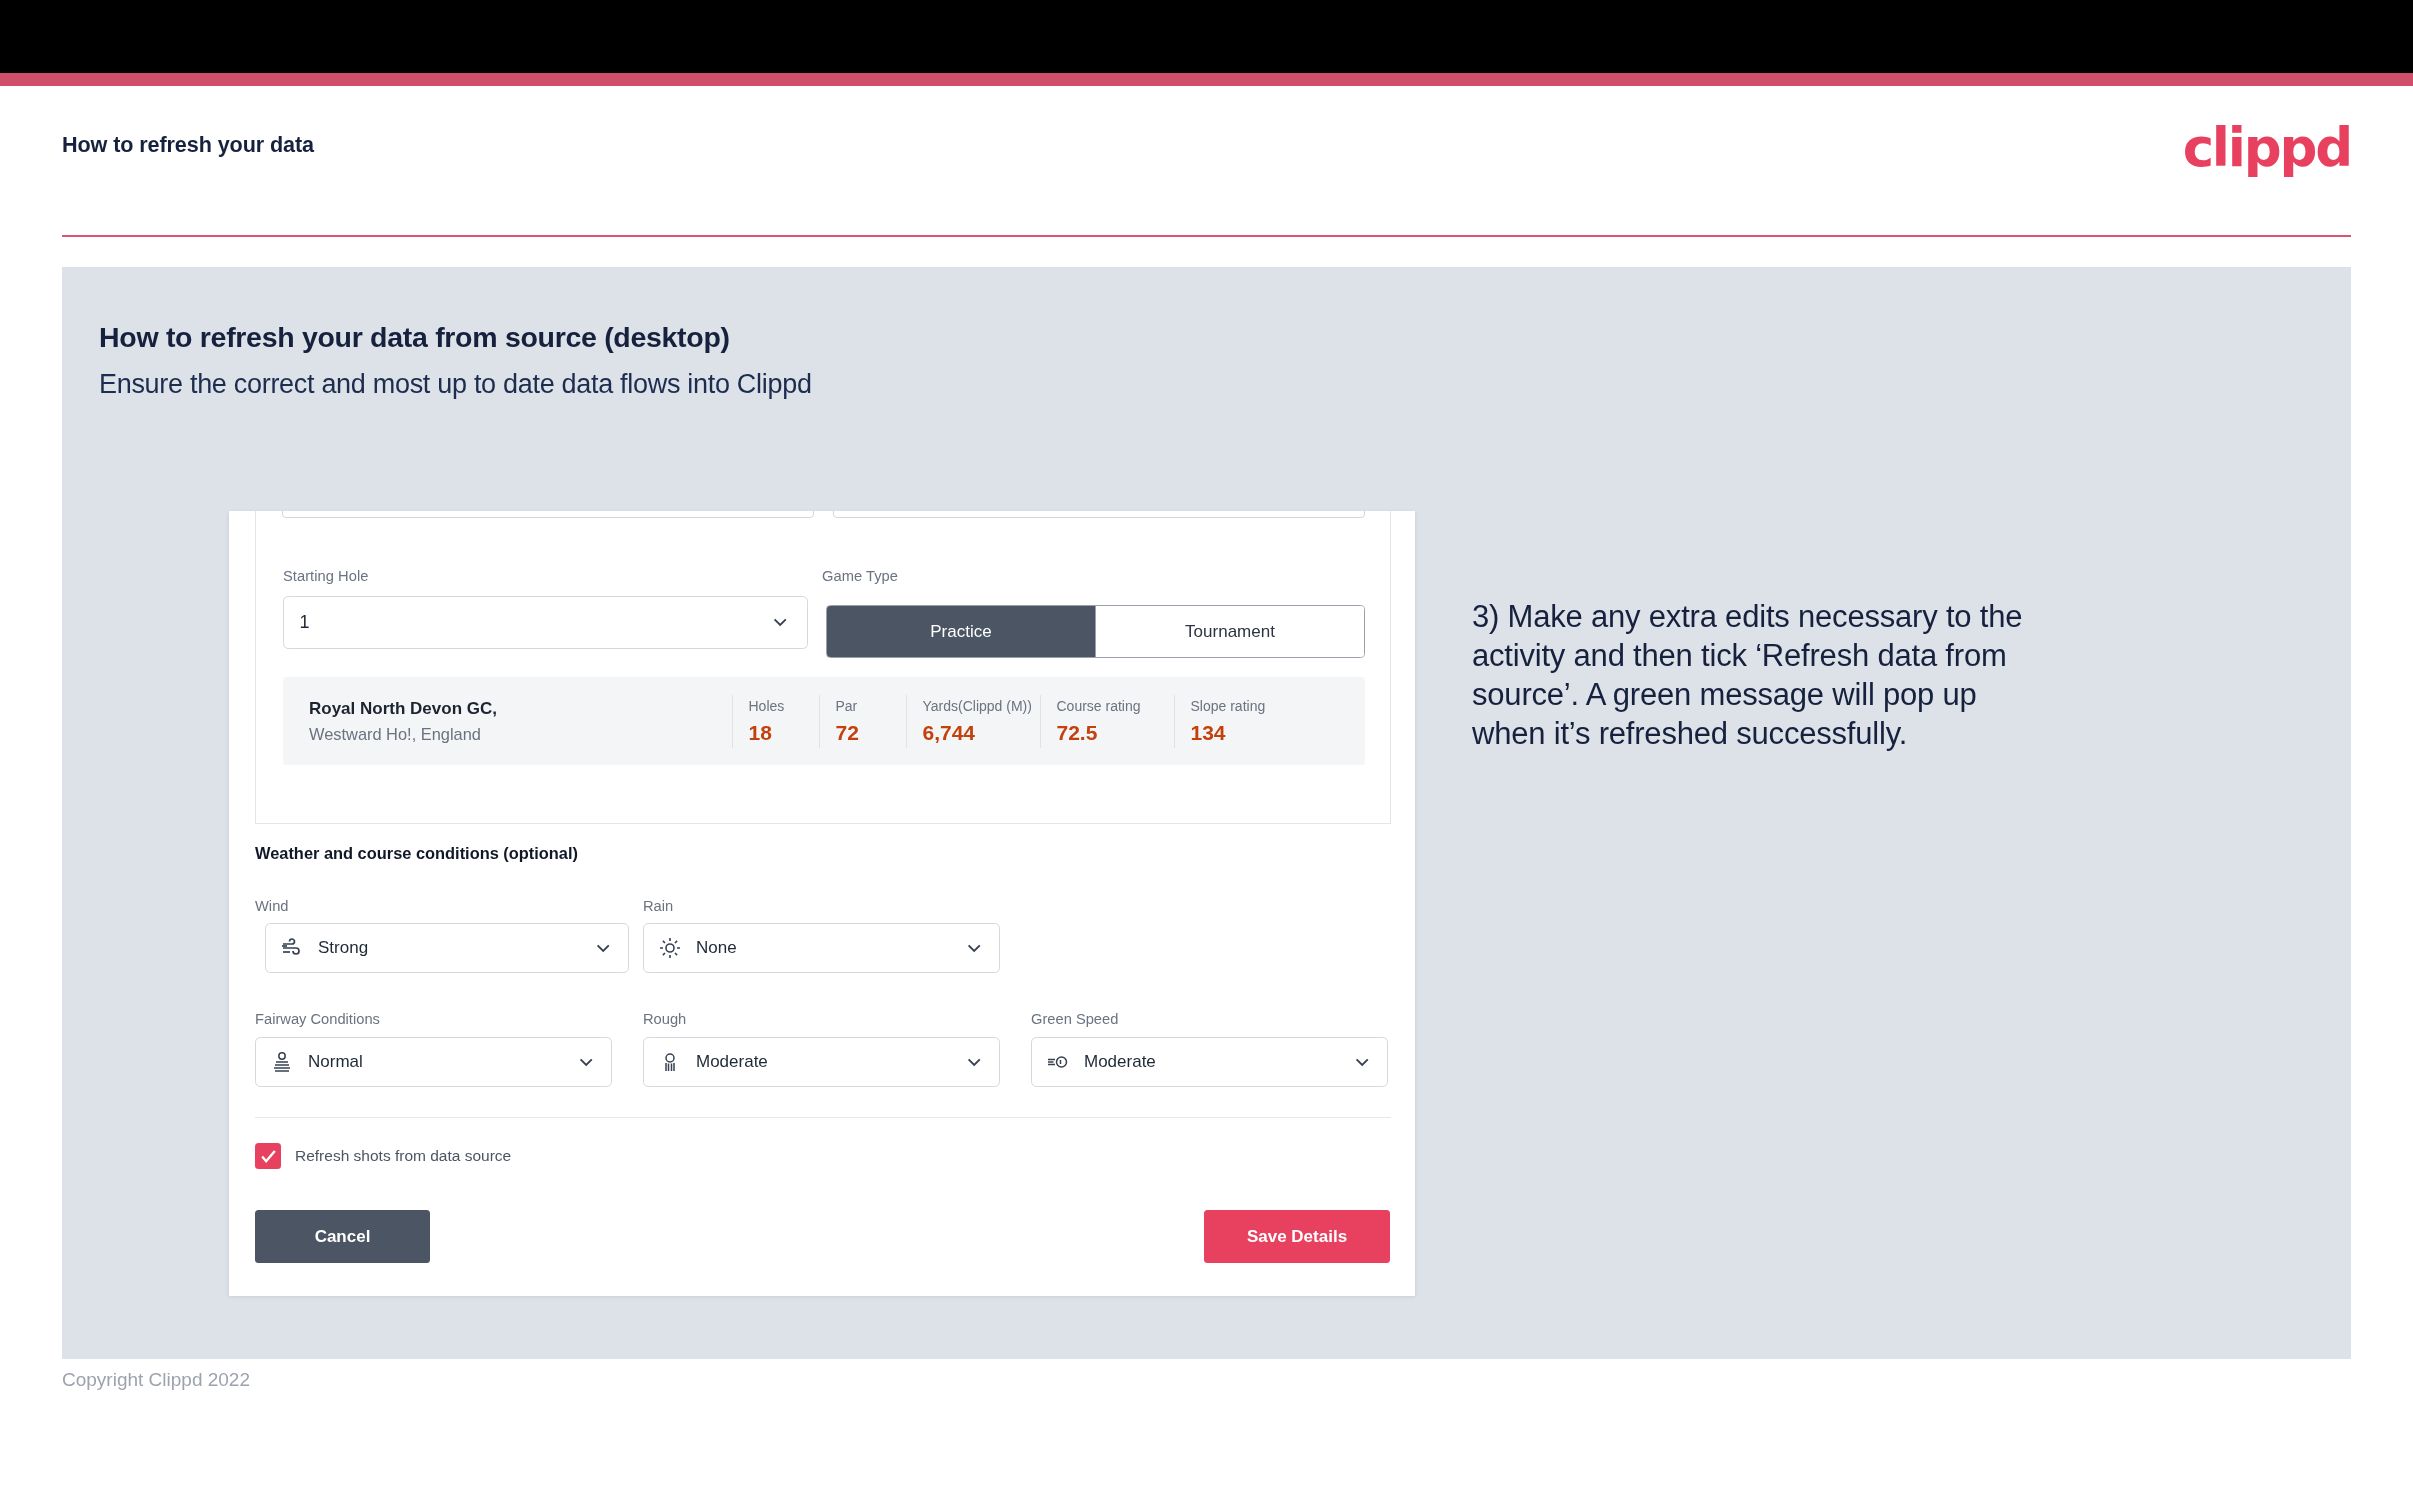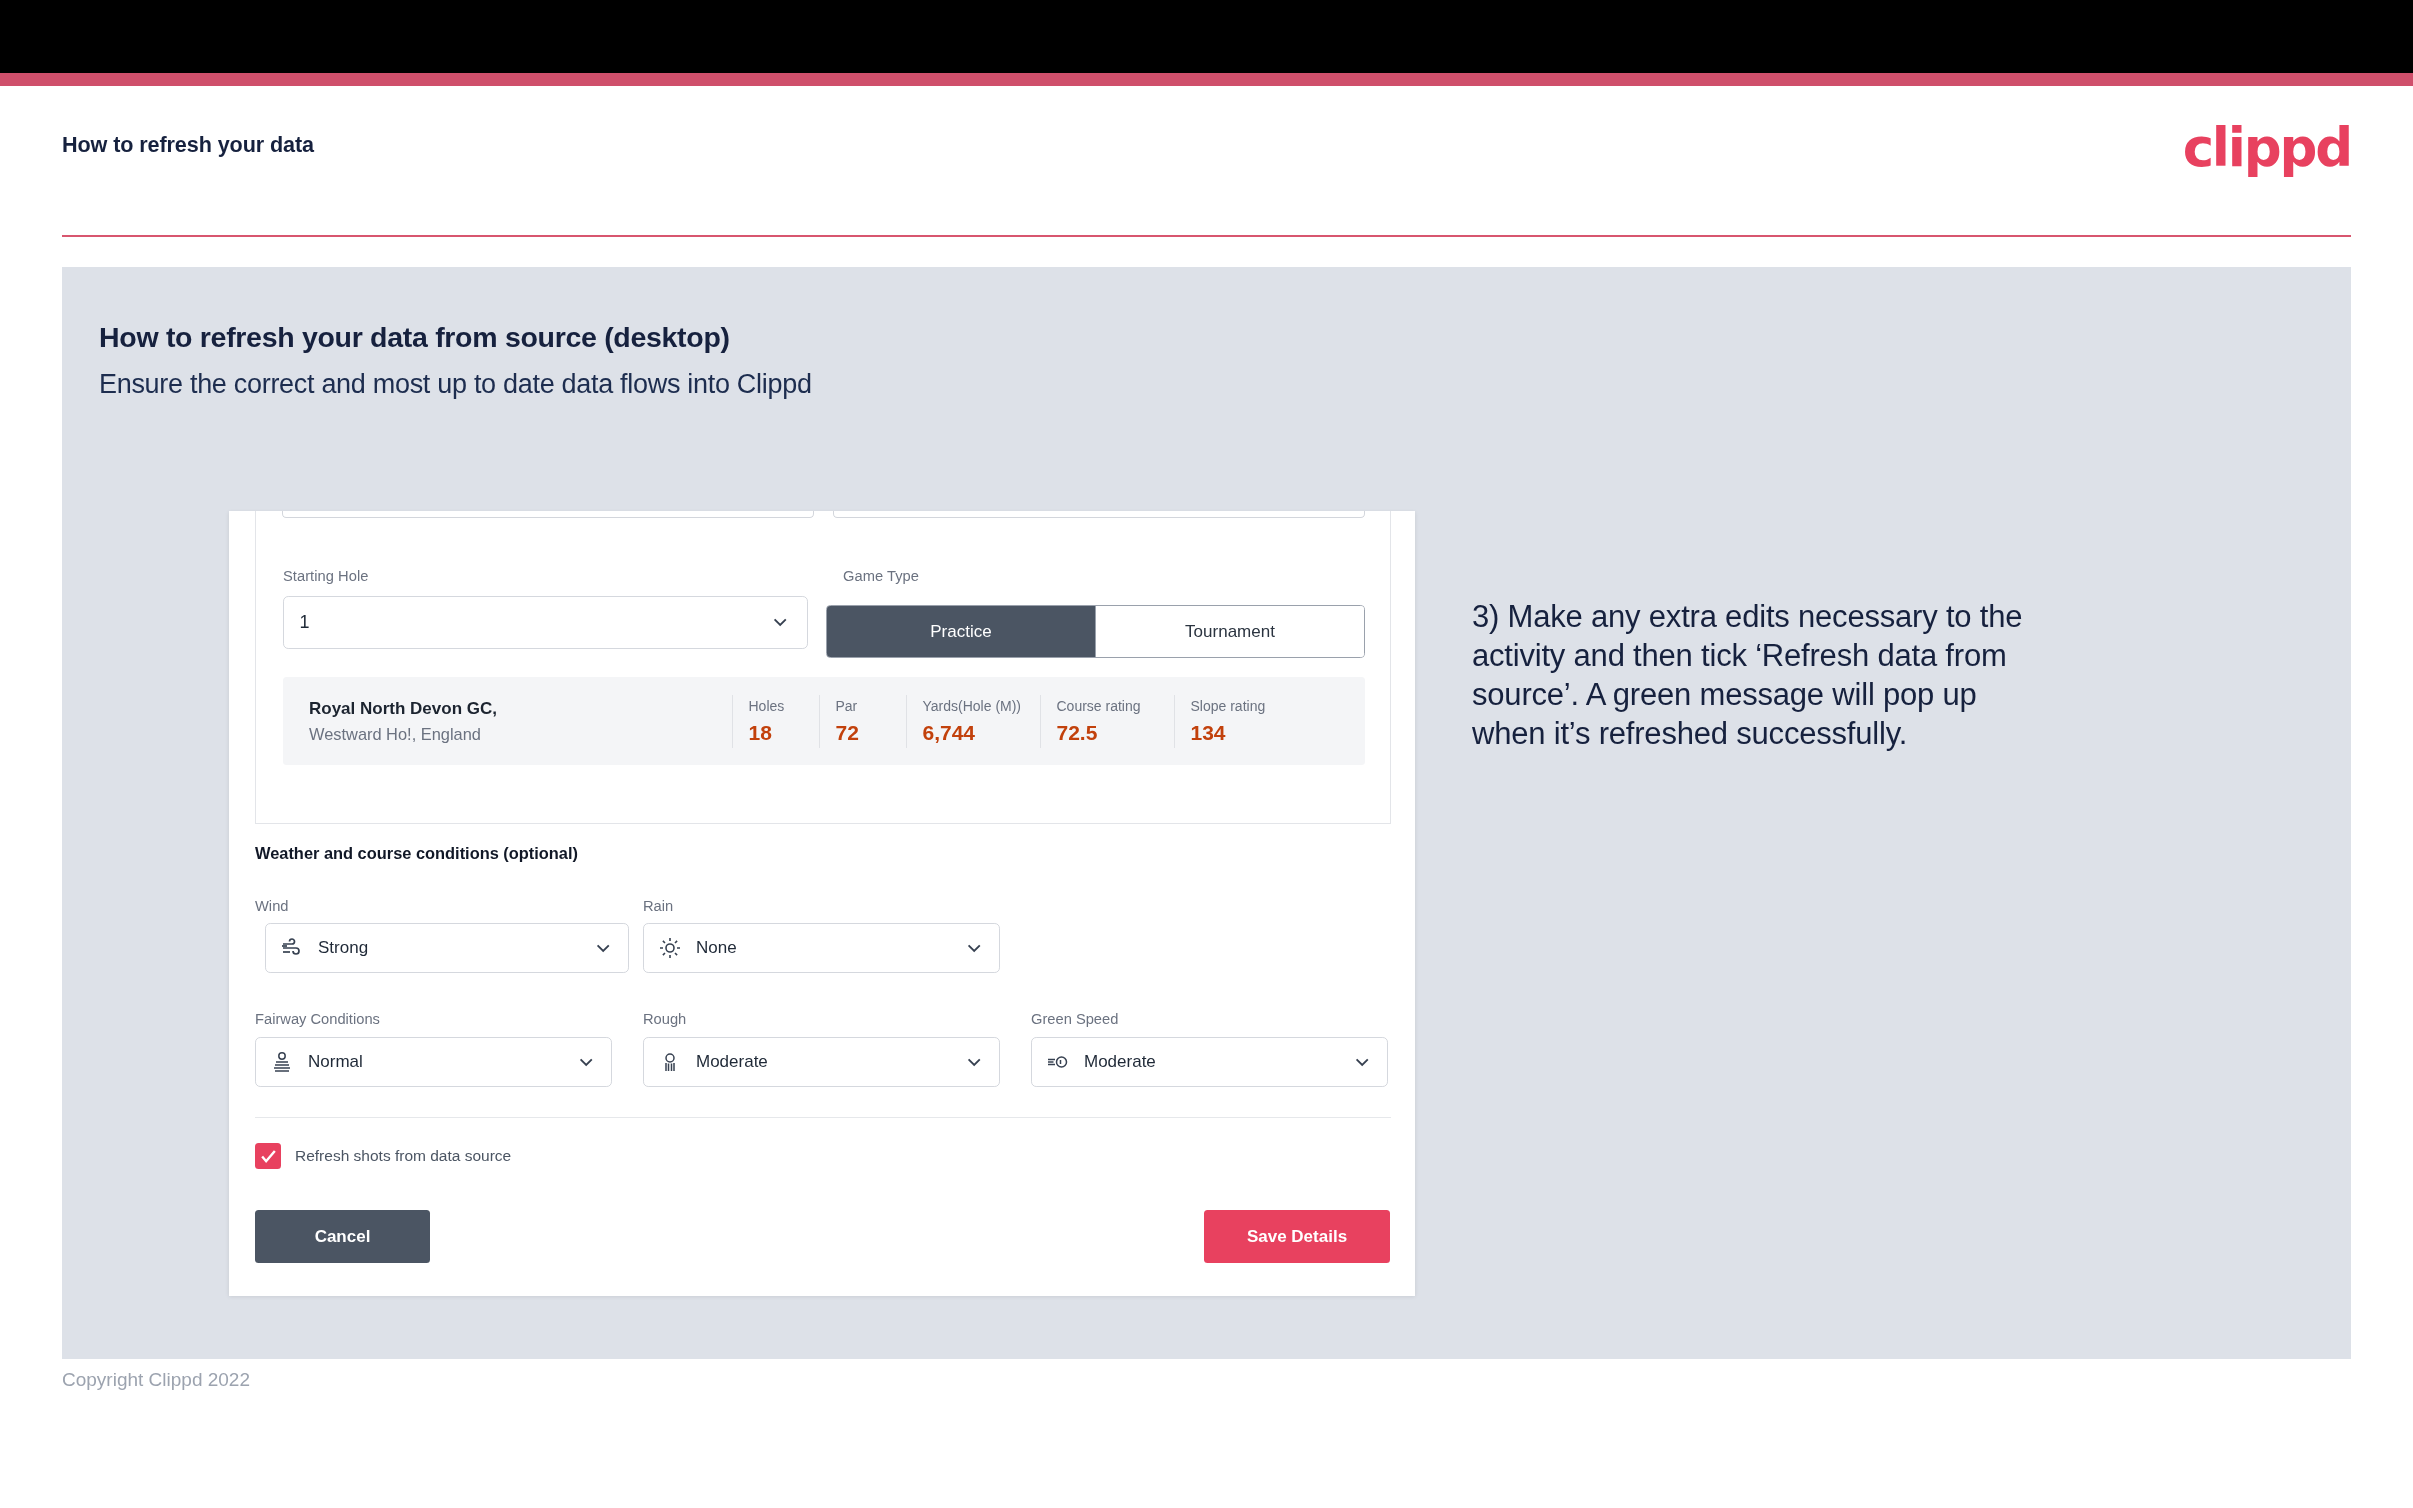--- a/index.html
+++ b/index.html
@@ -122,21 +122,21 @@
 
   .fld-label {
     font-size: 14.7px;
     color: #6b7280;
     font-weight: normal;
     letter-spacing: 0.04px;
   }
 
   
   .sh-label { position: absolute; left: 27px; top: 57px; }
-  .gt-label { position: absolute; left: 587px; top: 57px; }
+  .gt-label { position: absolute; left: 566px; top: 57px; }
 
   .select-box {
     position: absolute;
     border: 0.9px solid #d5d8de;
     border-radius: 5.2px;
     background: #ffffff;
     display: flex;
     align-items: center;
   }
   .sh-select {
@@ -378,21 +378,21 @@
         </div>
         <div class="stat">
           <div class="stat-label">Holes</div>
           <div class="stat-value">18</div>
         </div>
         <div class="stat">
           <div class="stat-label">Par</div>
           <div class="stat-value">72</div>
         </div>
         <div class="stat wide">
-          <div class="stat-label">Yards(Hole (M))</div>
+          <div class="stat-label">Yards(Clippd (M))</div>
           <div class="stat-value">6,744</div>
         </div>
         <div class="stat wide">
           <div class="stat-label">Course rating</div>
           <div class="stat-value">72.5</div>
         </div>
         <div class="stat wide">
           <div class="stat-label">Slope rating</div>
           <div class="stat-value">134</div>
         </div>

